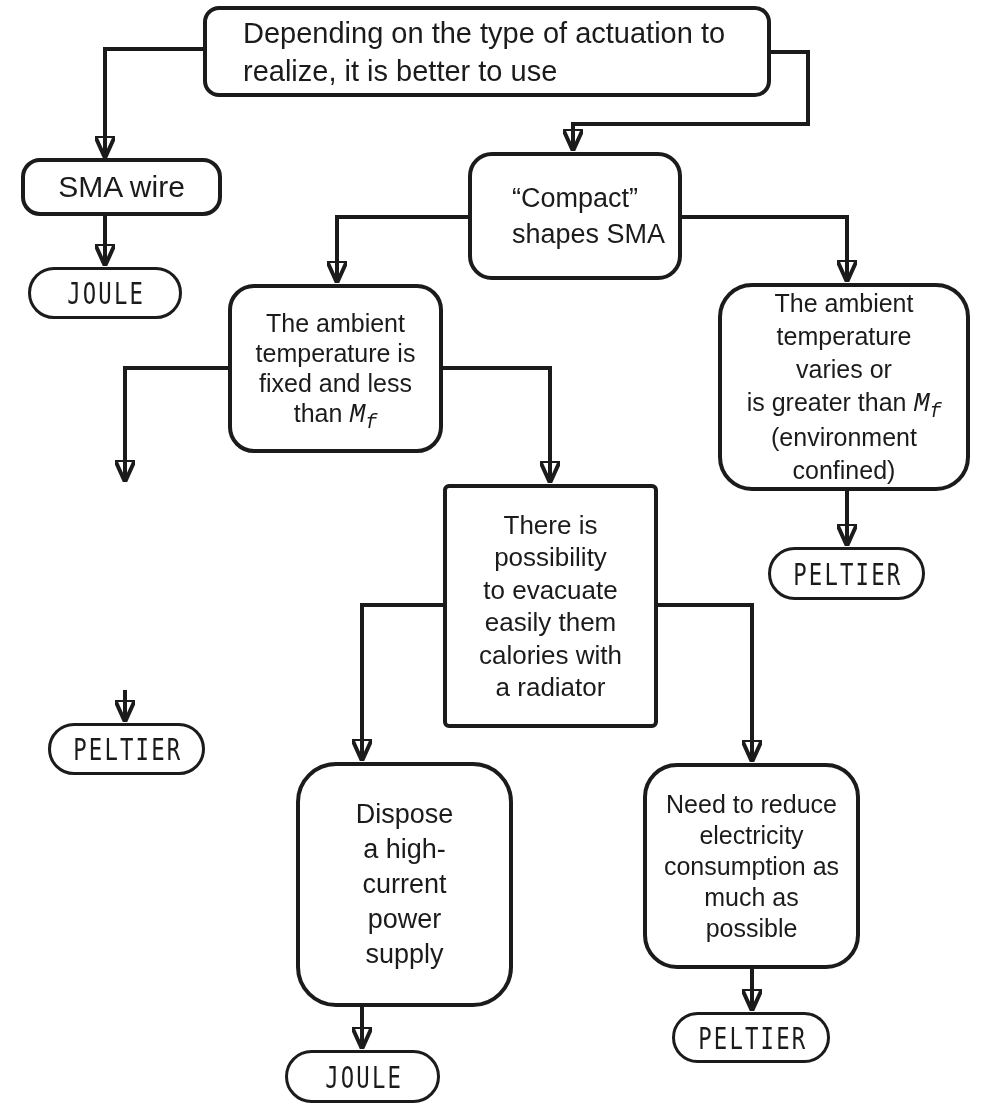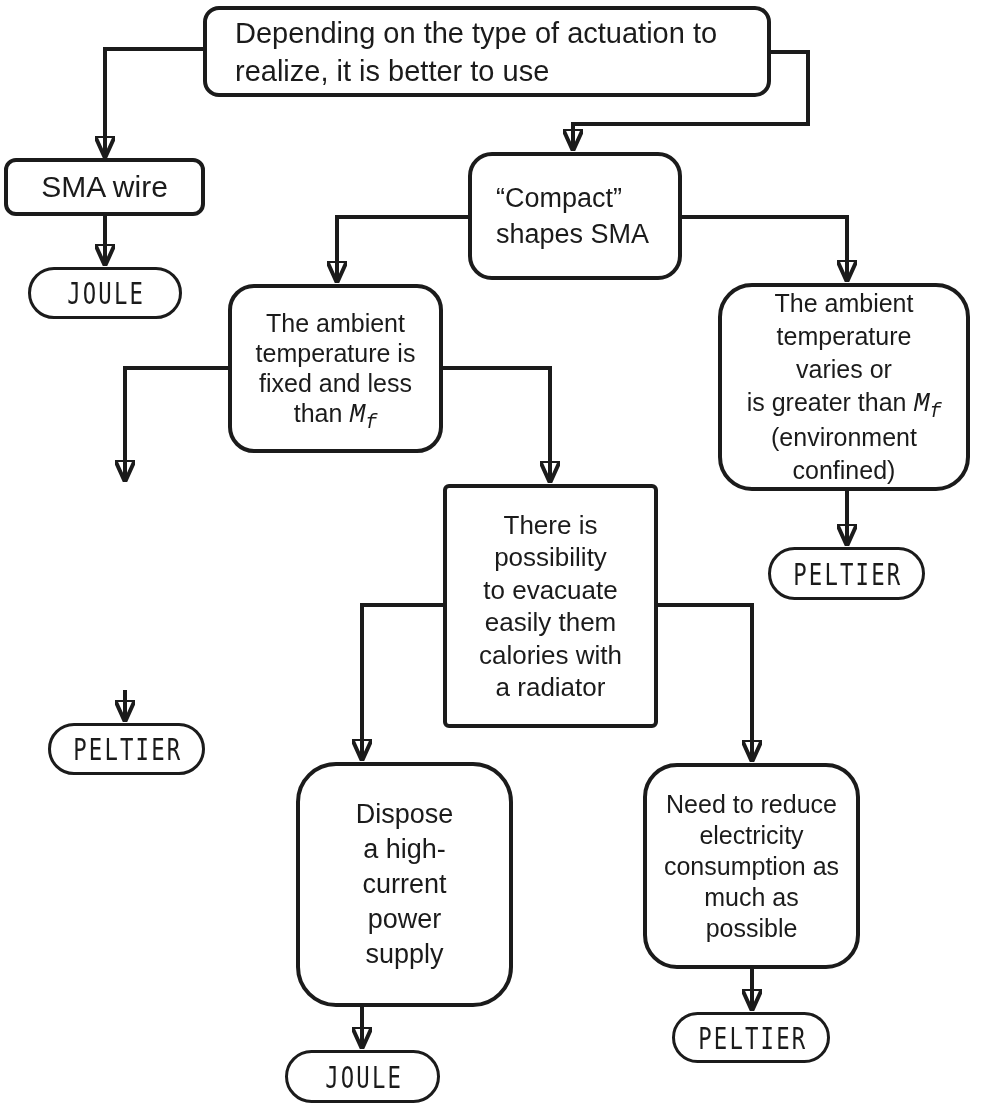--- a/index.html
+++ b/index.html
@@ -12,26 +12,26 @@
          text-align:center; color:#1b1b1b;}
   .pill {border-radius:28px; border-width:3.5px;}
   .pill-text {display:inline-block; font-family:"DejaVu Sans Mono", monospace;
               font-size:31px; letter-spacing:3px; transform:scaleX(0.72); white-space:nowrap;
               margin-right:-3px;}
   .mf {font-family:Liberation Mono, monospace; font-style:italic; font-size:1.08em;}
   .mf sub {font-size:0.72em; line-height:0;}
 
   #n-root        {left:203px; top:6px;    width:568px; height:91px;  border-radius:16px;
                   font-size:29px; line-height:38px; justify-content:flex-start; text-align:left;
-                  padding:0 28px;}
-  #n-sma         {left:4px;   top:158px;  width:201px; height:58px;  border-radius:12px; font-size:30px;}
+                  padding:0 36px;}
+  #n-sma         {left:21px;   top:158px;  width:201px; height:58px;  border-radius:19px; font-size:30px;}
   #n-joule1      {left:28px;  top:267px;  width:154px; height:52px;}
   #n-compact     {left:468px; top:152px;  width:214px; height:128px; border-radius:24px;
                   font-size:27px; line-height:36px; justify-content:flex-start; text-align:left;
-                  padding-left:24px;}
+                  padding-left:40px;}
   #n-fixed       {left:228px; top:284px;  width:215px; height:169px; border-radius:26px;
                   font-size:25px; line-height:30px;}
   #n-varies      {left:718px; top:283px;  width:252px; height:208px; border-radius:34px;
                   font-size:25px; line-height:33px;}
   #n-peltier1    {left:768px; top:547px;  width:157px; height:53px;}
   #n-congestion  {left:3px;   top:483px;  width:245px; height:209px; border-radius:34px;
                   font-size:27px; line-height:36px;}
   #n-peltier2    {left:48px;  top:723px;  width:157px; height:52px;}
   #n-possibility {left:443px; top:484px;  width:215px; height:244px; border-radius:6px;
                   font-size:26px; line-height:32.5px;}

